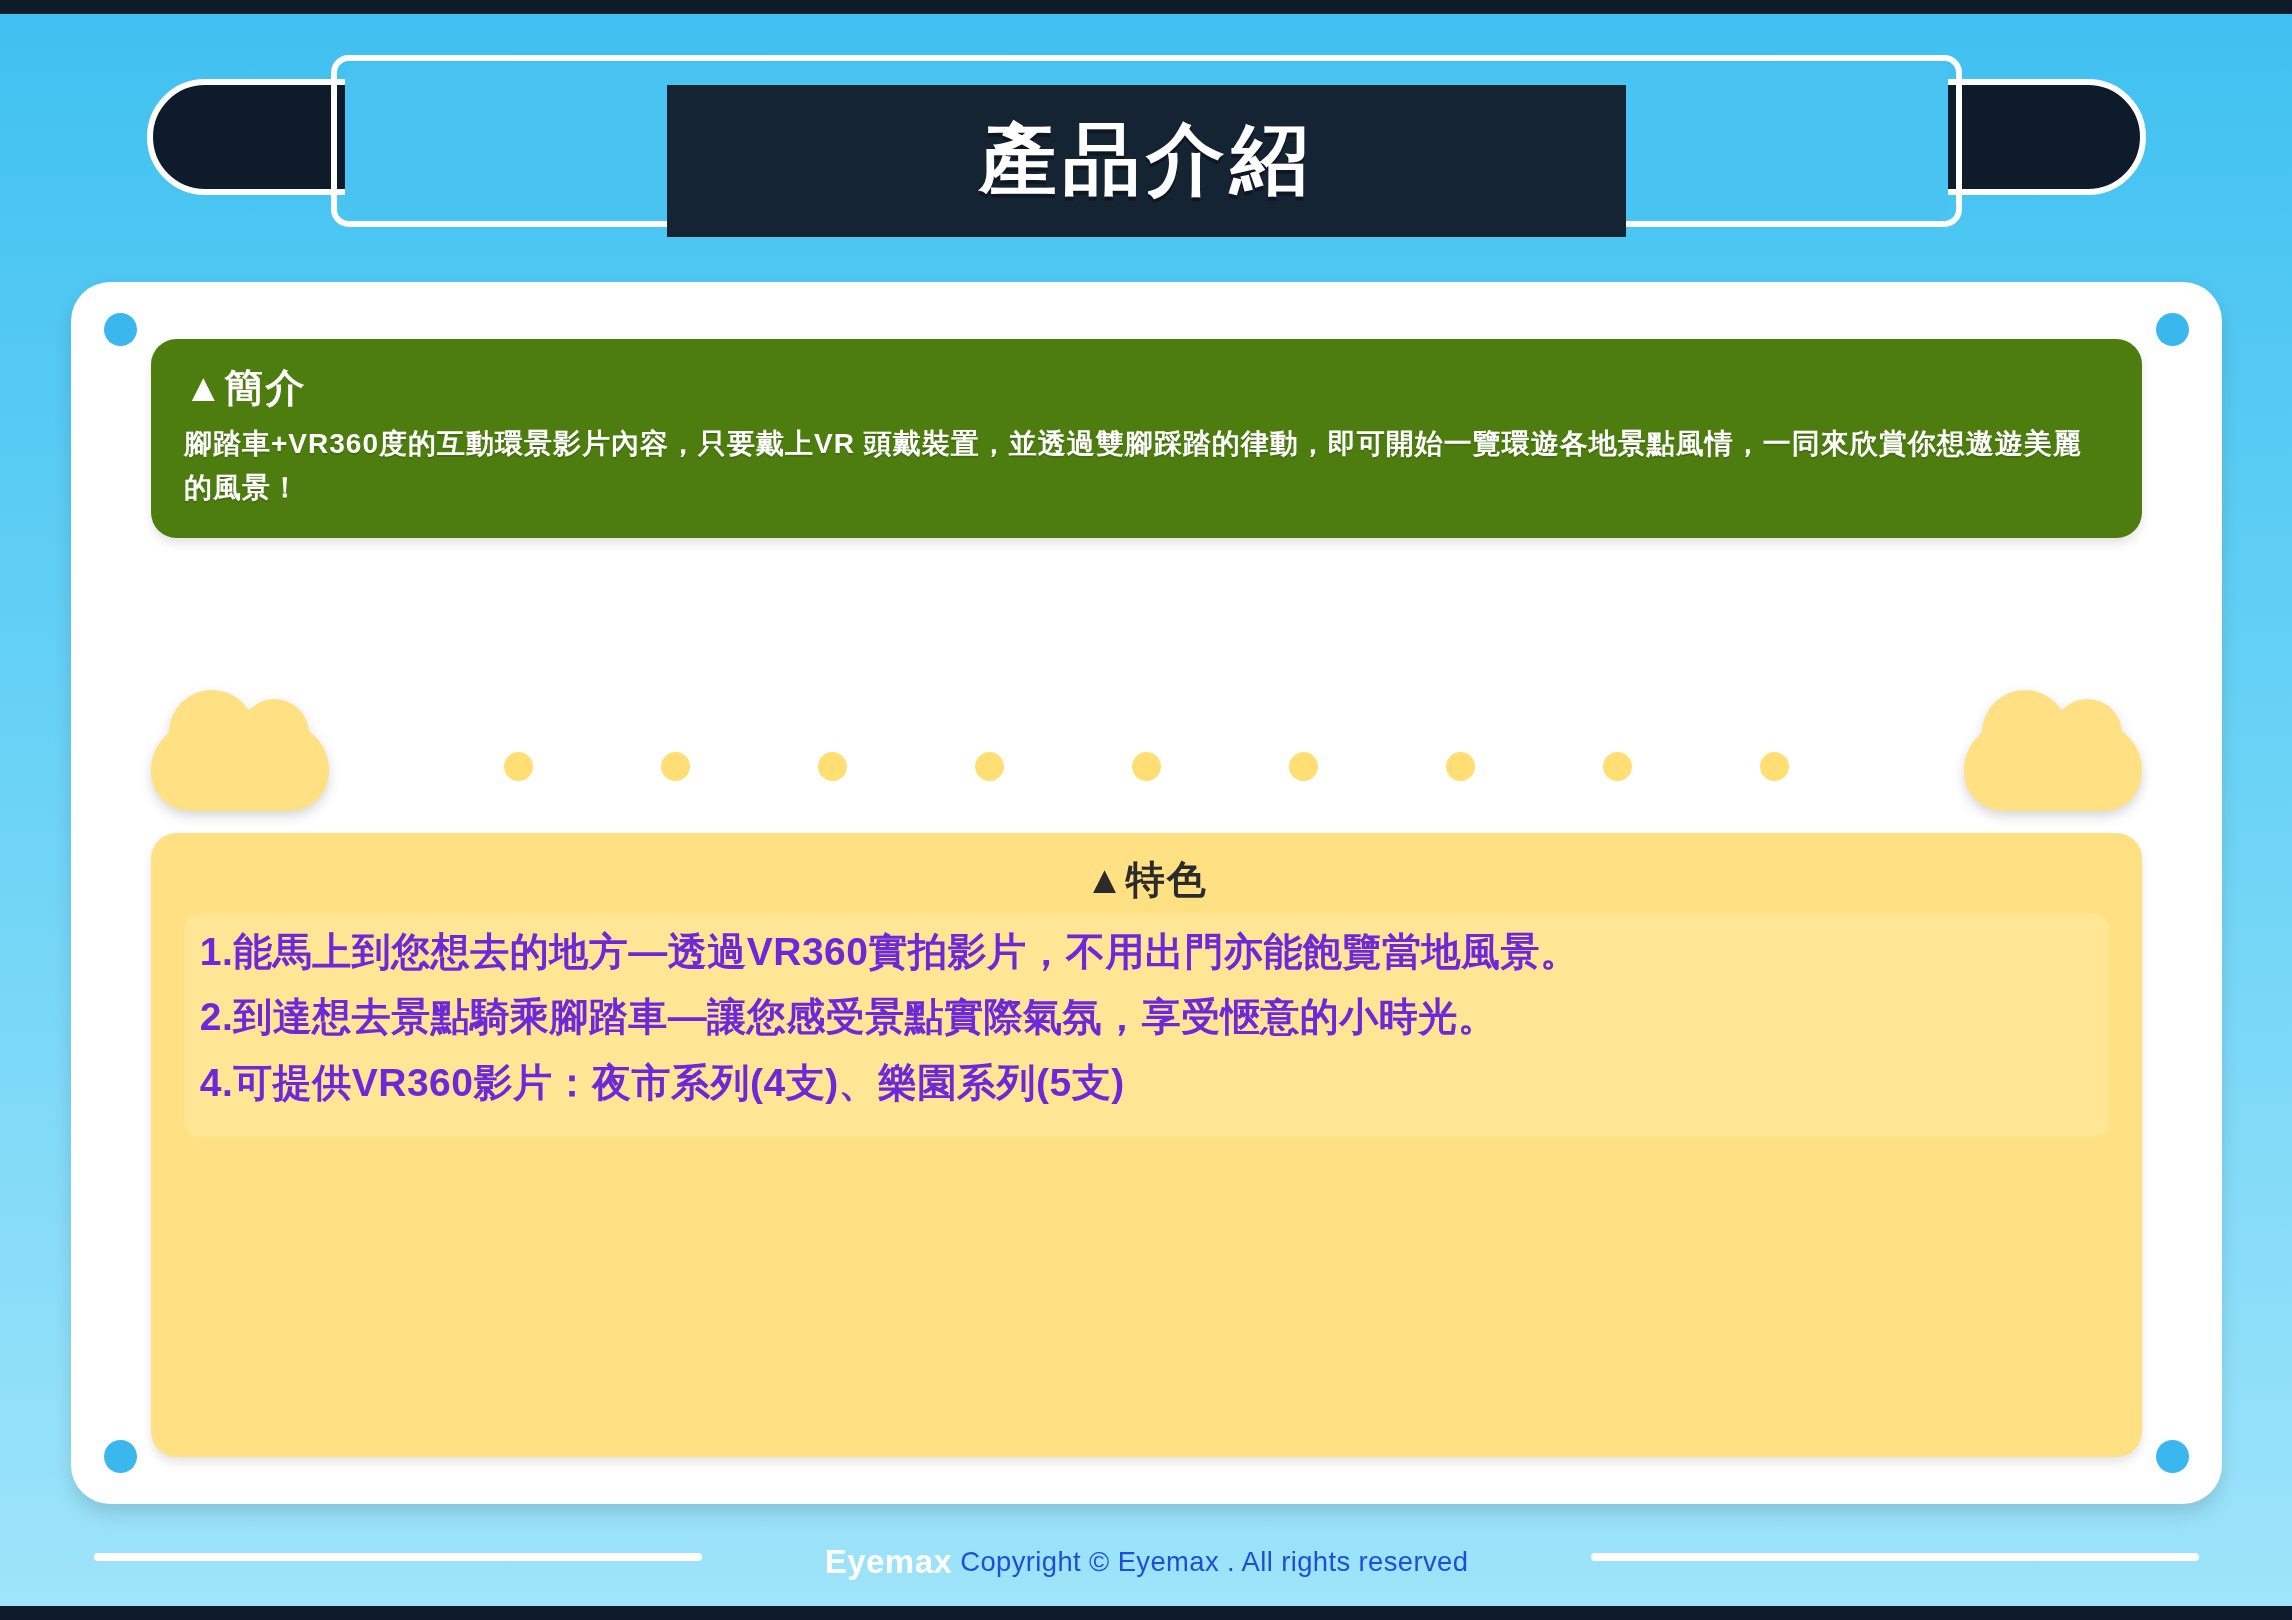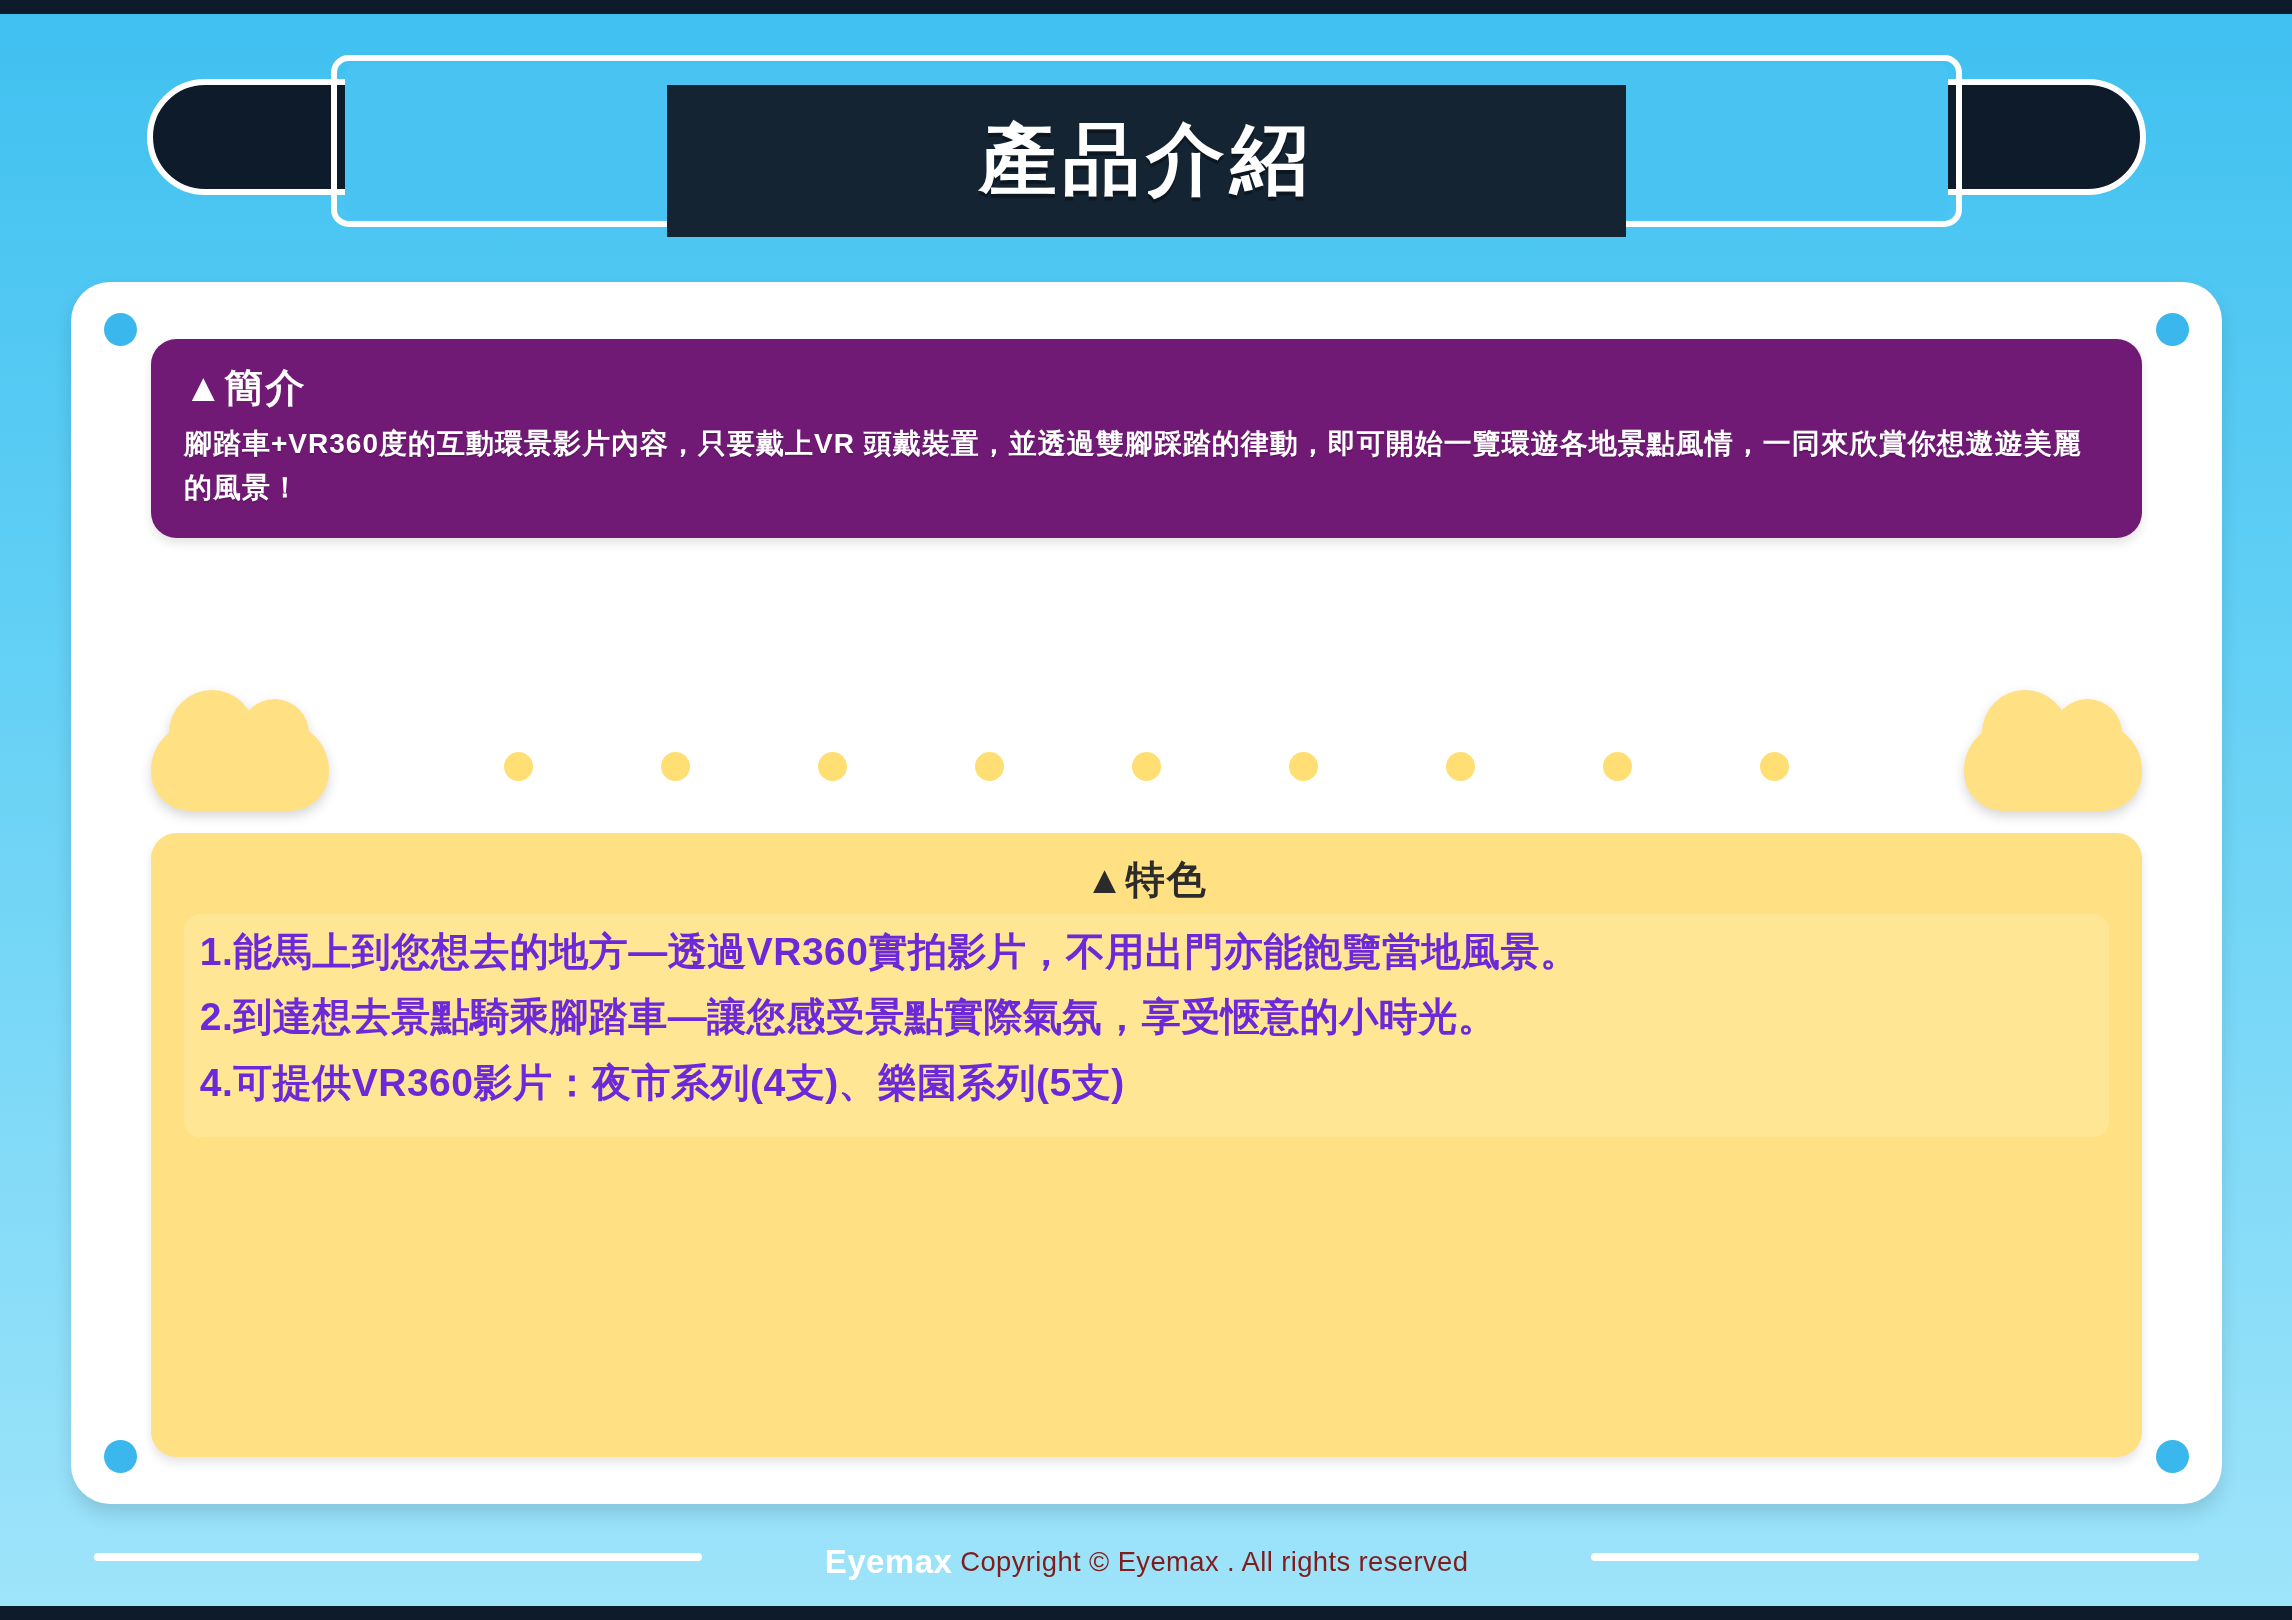--- a/index.html
+++ b/index.html
@@ -101,21 +101,21 @@
   .screw.tl { left: 33px; top: 31px; }
   .screw.tr { right: 33px; top: 31px; }
   .screw.bl { left: 33px; bottom: 31px; }
   .screw.br { right: 33px; bottom: 31px; }
 
   
   .intro-box {
     position: absolute;
     left: 80px; right: 80px;
     top: 57px;
-    background: #701a75;
+    background: #4d7c0f;
     border-radius: 25.5px;
     padding: 21.6px 33px 29px 33px;
     box-shadow: 0 5.9px 9.8px rgba(0,0,0,0.10);
   }
   .section-label {
     color: #ffffff;
     font-size: 39px;
     font-weight: bold;
     margin-bottom: 7.8px;
     letter-spacing: 2px;
@@ -222,21 +222,21 @@
   .footer-line.left { left: 94px; width: 608px; }
   .footer-line.right { right: 94px; width: 608px; }
   .footer-brand {
     color: #ffffff;
     font-size: 33px;
     font-weight: bold;
     letter-spacing: 0.5px;
     z-index: 3;
   }
   .footer-copy {
-    color: #7f1d1d;
+    color: #1d4ed8;
     font-size: 27.4px;
     letter-spacing: 0.4px;
     margin-left: 7.8px;
     z-index: 3;
   }
 </style>
 </head>
 <body>
 
 <div class="edge-bar top"></div>

